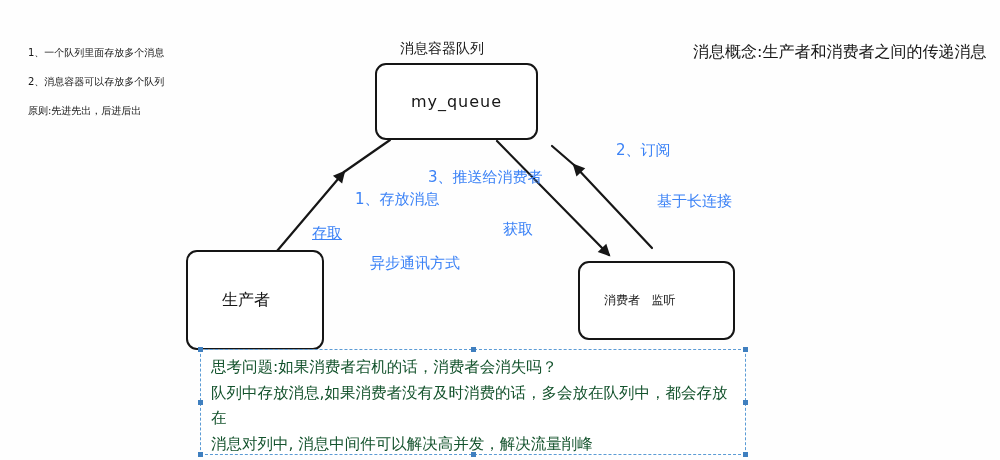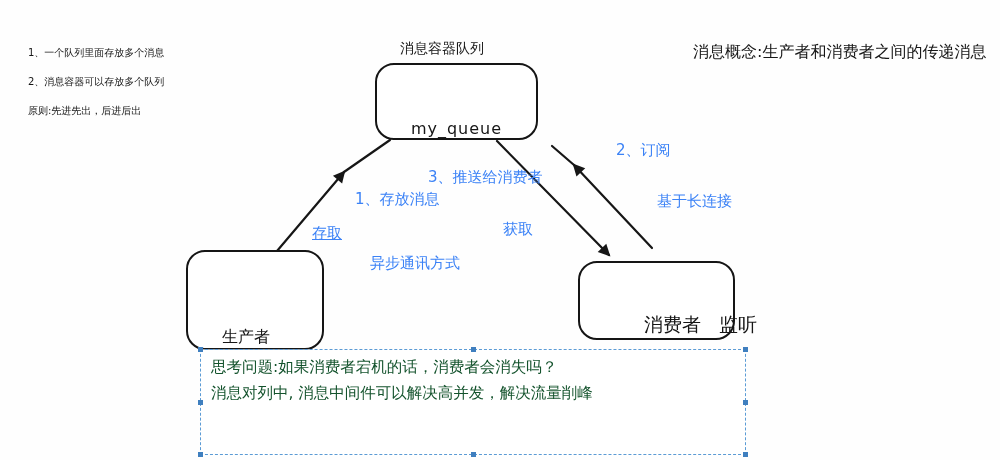--- a/index.html
+++ b/index.html
@@ -7,29 +7,29 @@
     position:relative;width:1000px;height:460px;background:#fefefe;overflow:hidden;
     font-family:"DejaVu Sans","Liberation Sans",sans-serif;color:#161616;
   }
   .arrows{position:absolute;left:0;top:0;width:1000px;height:460px;pointer-events:none;}
   .arrows line{stroke:#161616;stroke-width:2.2;stroke-linecap:round;}
   .txt{position:absolute;white-space:pre;font-size:15px;color:#3b82f6;}
   .notes{position:absolute;left:28px;top:22px;font-size:10px;line-height:29px;margin-top:16px;}
   .note-right{position:absolute;left:693px;top:42px;font-size:16px;}
   .queue-title{position:absolute;left:400px;top:40px;font-size:14px;}
   .box{
-    position:absolute;border:2.5px solid #151515;border-radius:19px;background:#ffffff;
-    display:flex;align-items:flex-end;box-sizing:border-box;
+    position:absolute;border:2.5px solid #151515;border-radius:11px;background:#ffffff;
+    display:flex;align-items:center;box-sizing:border-box;
   }
   .queue-box{left:375px;top:63px;width:163px;height:77px;justify-content:center;}
   .queue-box span{font-size:16px;letter-spacing:1px;}
   .producer-box{left:186px;top:250px;width:138px;height:100px;padding-left:34px;}
   .producer-box span{font-size:16px;}
   .consumer-box{left:578px;top:261px;width:157px;height:79px;padding-left:24px;}
-  .consumer-box span{font-size:19px;white-space:pre;margin-left:40px;}
+  .consumer-box span{font-size:12px;white-space:pre;}
   .thought-box{
     position:absolute;left:200px;top:349px;width:546px;height:106px;box-sizing:border-box;
     border:1.5px dashed #5b9bd5;padding:5px 10px;background:rgba(255,255,255,.6);
   }
   .thought-box .line{font-size:15.5px;line-height:25.5px;color:#14532d;}
   .handle{position:absolute;width:5px;height:5px;background:#3f7fbf;}
   .h-tl{left:-3px;top:-3px;} .h-tm{left:50%;top:-3px;margin-left:-2px;} .h-tr{right:-3px;top:-3px;}
   .h-ml{left:-3px;top:50%;margin-top:-2px;} .h-mr{right:-3px;top:50%;margin-top:-2px;}
   .h-bl{left:-3px;bottom:-3px;} .h-bm{left:50%;bottom:-3px;margin-left:-2px;} .h-br{right:-3px;bottom:-3px;}
   .lbl-store{left:355px;top:190px;}
@@ -97,16 +97,17 @@
   <div class="thought-box">
     <div class="handle h-tl"></div>
     <div class="handle h-tm"></div>
     <div class="handle h-tr"></div>
     <div class="handle h-ml"></div>
     <div class="handle h-mr"></div>
     <div class="handle h-bl"></div>
     <div class="handle h-bm"></div>
     <div class="handle h-br"></div>
     <div class="line">思考问题:如果消费者宕机的话，消费者会消失吗？</div>
+    <div class="line">队列中存放消息,如果消费者没有及时消费的话，多会放在队列中，都会存放在</div>
     <div class="line">消息对列中, 消息中间件可以解决高并发，解决流量削峰</div>
   </div>
 
 </div>
 
 </body></html>

